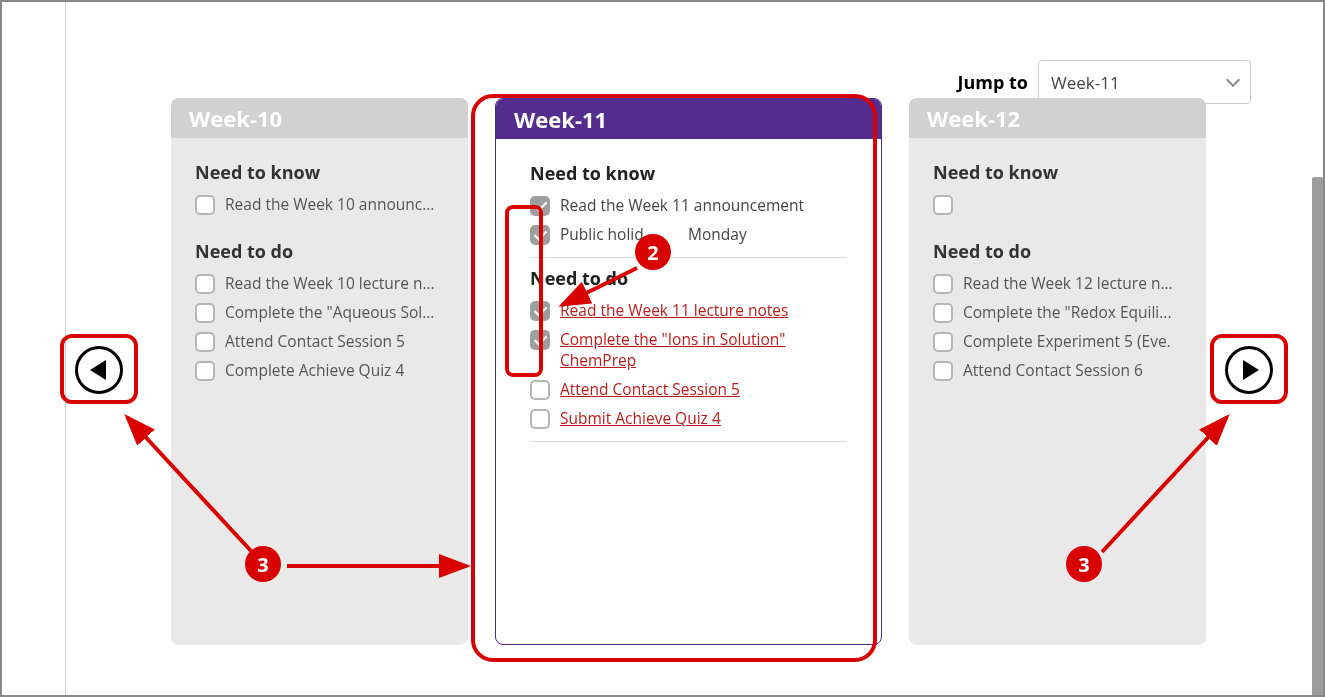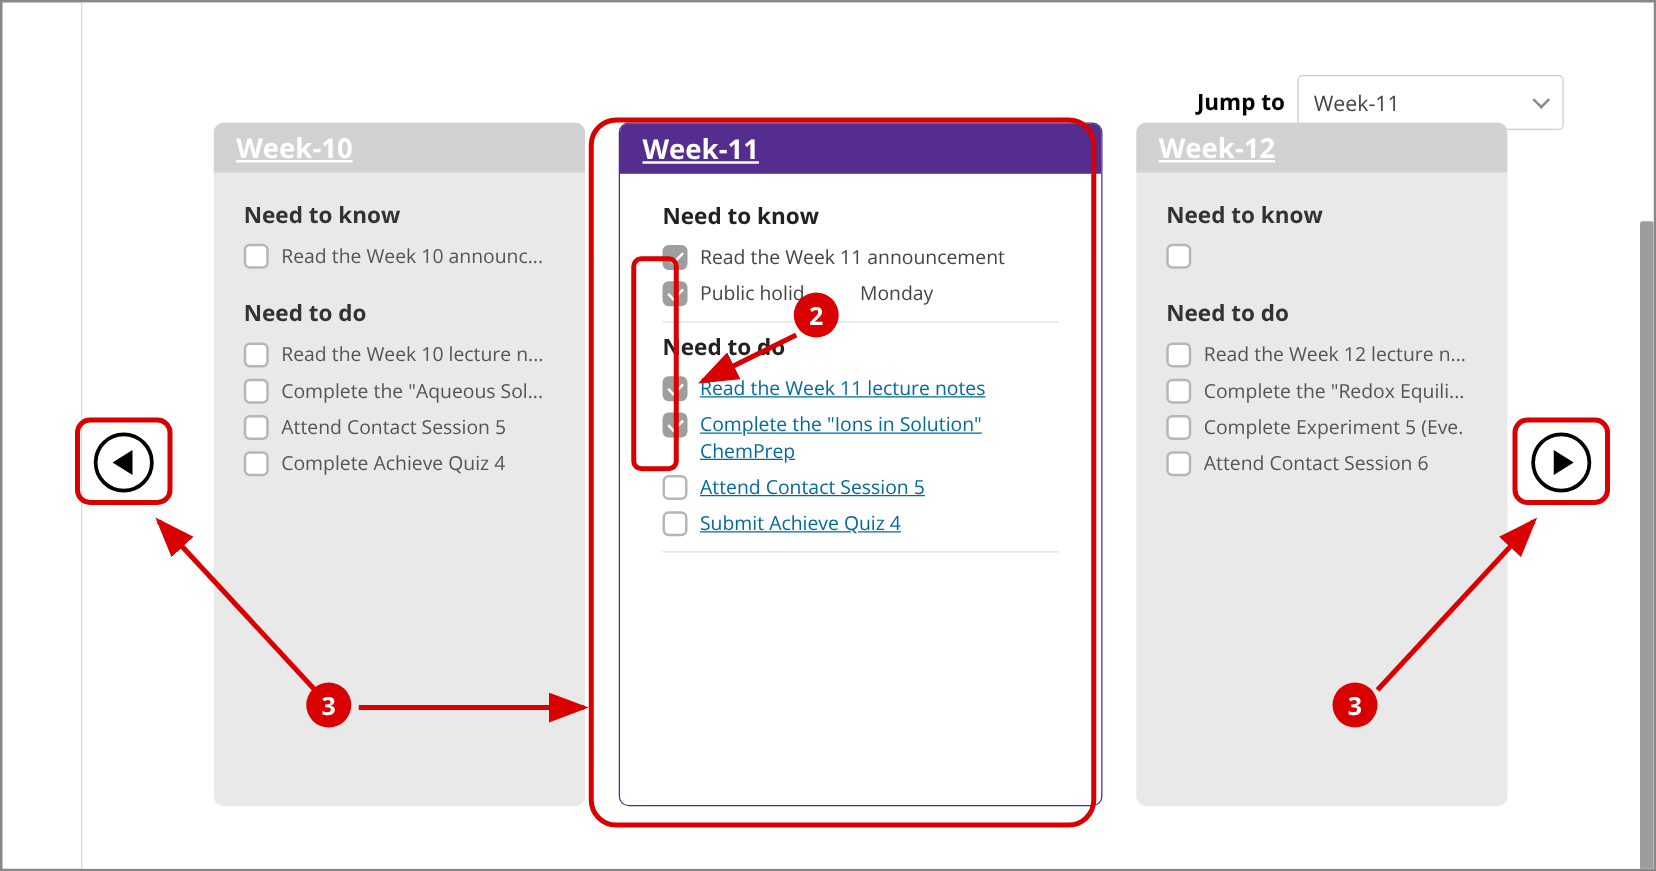--- a/index.html
+++ b/index.html
@@ -83,21 +83,20 @@
       background: #fff;
       border: 1px solid #4e2a84;
     }
     .card-header {
       height: 40px;
       display: flex;
       align-items: center;
       padding: 0 18px;
       font-size: 22px;
       font-weight: 700;
-      text-decoration: underline;
     }
     .card:not(.active) .card-header {
       background: #d1d1d1;
       color: #fff;
     }
     .card.active .card-header {
       background: #542d8e;
       color: #fff;
     }
     .card-body {
@@ -144,21 +143,21 @@
       transform: rotate(45deg);
       margin-top: -3px;
     }
     .item-text {
       color: #444;
       white-space: nowrap;
       overflow: hidden;
       text-overflow: ellipsis;
     }
     .item-text.link {
-      color: #0369a1;
+      color: #b91c1c;
       text-decoration: underline;
       white-space: normal;
       overflow: visible;
     }
     .card:not(.active) .item-text { color: #555; }
     .section-divider {
       border-top: 1px solid #ddd;
       margin: 12px 0 4px 0;
     }
     .card:not(.active) .section-divider { border-color: #ccc; }

